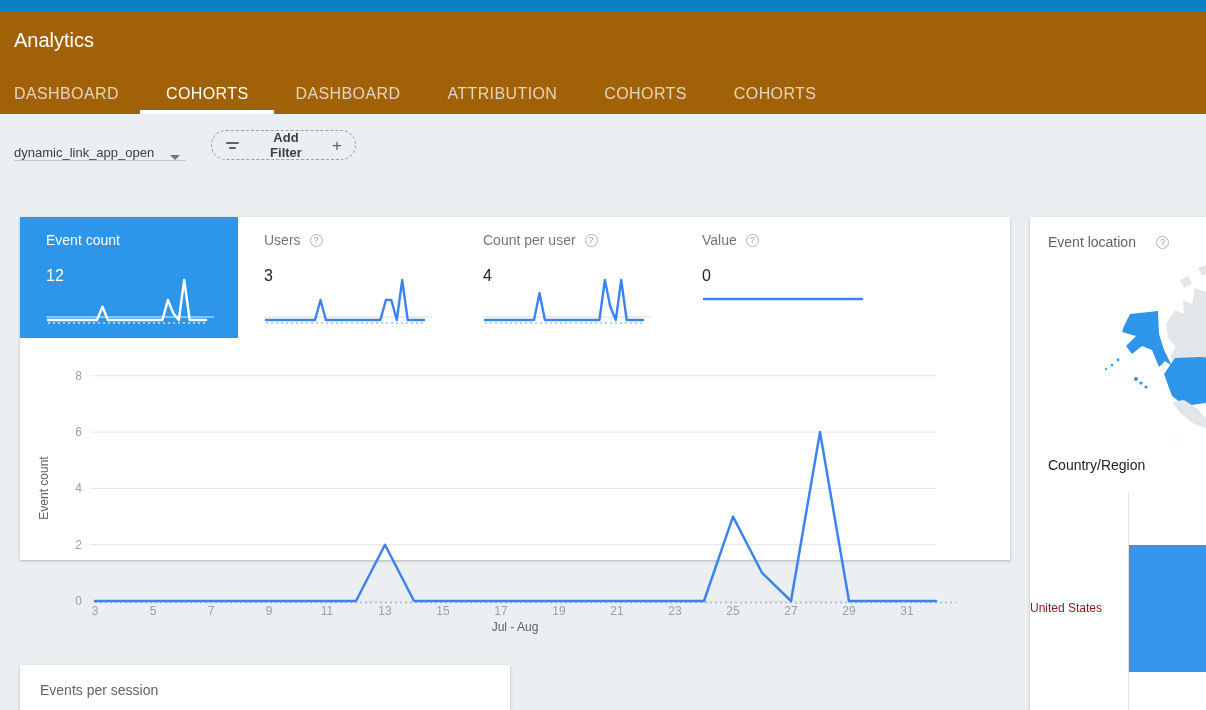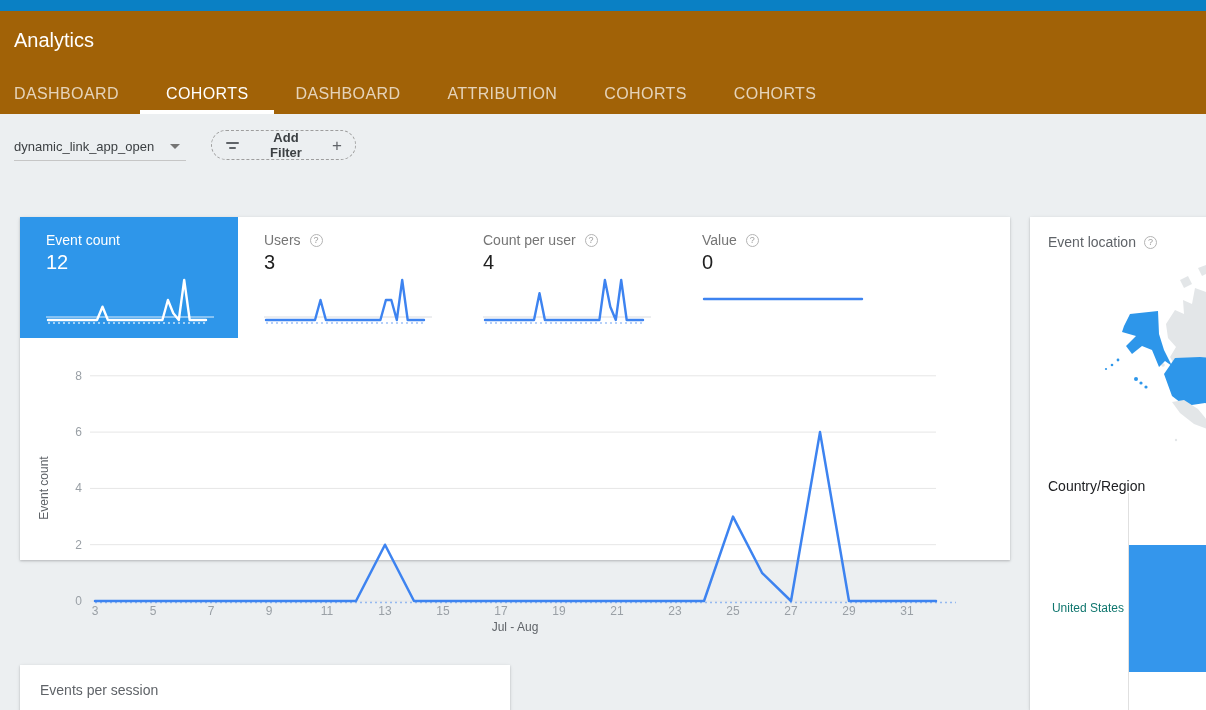--- a/index.html
+++ b/index.html
@@ -12,21 +12,21 @@
   .top-strip{position:absolute;left:0;top:0;width:1206px;height:11px;background:#0a80c4}
   .app-header{position:absolute;left:0;top:11px;width:1206px;height:103px;background:#a16207}
   .app-title{position:absolute;left:14px;top:18px;font-size:20px;color:#fff}
   .nav-tabs{position:absolute;left:0;bottom:0;height:29px;display:flex;gap:47px;padding-left:14px}
   .nav-tab{position:relative;font-size:16px;font-weight:400;letter-spacing:.4px;
     color:rgba(255,255,255,.72);white-space:nowrap;cursor:pointer}
   .nav-tab.active{color:#fff}
   .nav-tab.active::after{content:"";position:absolute;left:-26px;right:-26px;bottom:0;height:4px;background:#fff}
   
   .event-select{position:absolute;left:14px;top:133px;width:172px;height:27px;
-    border-bottom:1px solid #c6c6c6;display:flex;align-items:center;justify-content:space-between;
+    border-bottom:1px solid #c6c6c6;display:flex;align-items:flex-end;justify-content:space-between;
     font-size:13px;color:#3c4043;cursor:pointer}
   .caret{width:0;height:0;border-left:5px solid transparent;border-right:5px solid transparent;
     border-top:5px solid #757575;margin-right:6px}
   .add-filter{position:absolute;left:211px;top:130px;height:30px;width:145px;box-sizing:border-box;
     border:1px dashed #9e9e9e;border-radius:15px;background:transparent;display:flex;align-items:center;
     padding:0 13px 0 14px;gap:16px;font-size:13px;font-weight:700;color:#3c4043;cursor:pointer}
   .filter-icon{display:inline-flex;flex-direction:column;gap:3px;align-items:center;width:14px}
   .filter-icon i{display:block;height:2px;background:#5f6368;border-radius:1px}
   .filter-icon i:nth-child(1){width:13px}
   .filter-icon i:nth-child(2){width:7px}
@@ -36,37 +36,37 @@
   .main-card{left:20px;top:217px;width:990px;height:343px}
   .session-card{left:20px;top:665px;width:490px;height:80px}
   .location-card{left:1030px;top:217px;width:260px;height:493px}
   
   .metric-tabs{position:absolute;top:0;left:0;right:0;height:121px;display:flex}
   .tile{position:relative;width:219px;box-sizing:border-box;padding:15px 0 0 26px;cursor:pointer}
   .tile:first-child{width:218px}
   .tile.selected{background:#2e96ea}
   .tile-title-row{display:flex;align-items:center;gap:9px;font-size:14px;color:#757575}
   .tile.selected .tile-title-row{color:#fff}
-  .tile-value{margin-top:3px;font-size:20px;color:#212121}
+  .tile-value{margin-top:19px;font-size:16px;color:#212121}
   .tile.selected .tile-value{color:#fff}
   .help-icon{width:13px;height:13px;border:1px solid #b4b4b4;border-radius:50%;box-sizing:border-box;
     display:inline-flex;align-items:center;justify-content:center;font-size:9px;color:#9e9e9e;cursor:pointer;flex:none}
   .spark{position:absolute;left:26px;bottom:9px}
   .metric-filler{flex:1}
   #main-chart{position:absolute;left:0;top:121px}
   
   .session-title{padding:17px 6px 0 20px;font-size:14px;color:#5f6368}
   
-  .loc-title-row{position:absolute;left:18px;top:17px;display:flex;align-items:center;gap:8px;
+  .loc-title-row{position:absolute;left:18px;top:17px;display:flex;align-items:center;gap:20px;
     font-size:14px;color:#5f6368}
   .map{position:absolute;left:50px;top:45px}
-  .section-title{position:absolute;left:18px;top:261px;font-size:14px;color:#202124}
+  .section-title{position:absolute;left:18px;top:240px;font-size:14px;color:#202124}
   .bar-axis{position:absolute;left:98px;top:276px;bottom:0;width:1px;background:#e0e0e0}
   .country-row{position:absolute;left:0;top:328px;width:260px;height:127px}
-  .country-label{position:absolute;left:0;top:56px;width:94px;text-align:right;font-size:12px;color:#0f766e}
+  .country-label{position:absolute;left:0;top:56px;width:94px;font-size:12px;color:#7f1d1d}
   .country-bar{position:absolute;left:99px;top:0;width:191px;height:127px;background:#3496ec}
 </style>
 </head>
 <body>
 
 <div class="top-strip"></div>
 
 <header class="app-header">
   <div class="app-title">Analytics</div>
   <nav class="nav-tabs" id="nav-tabs">

